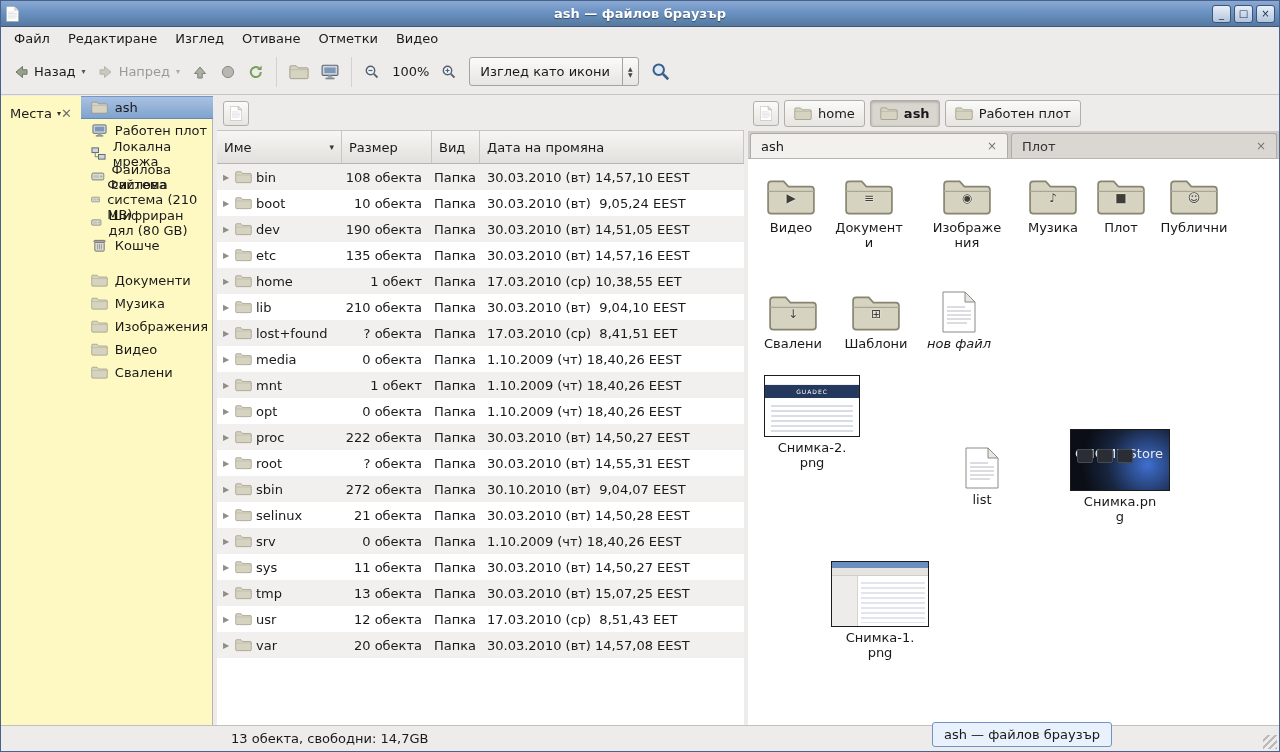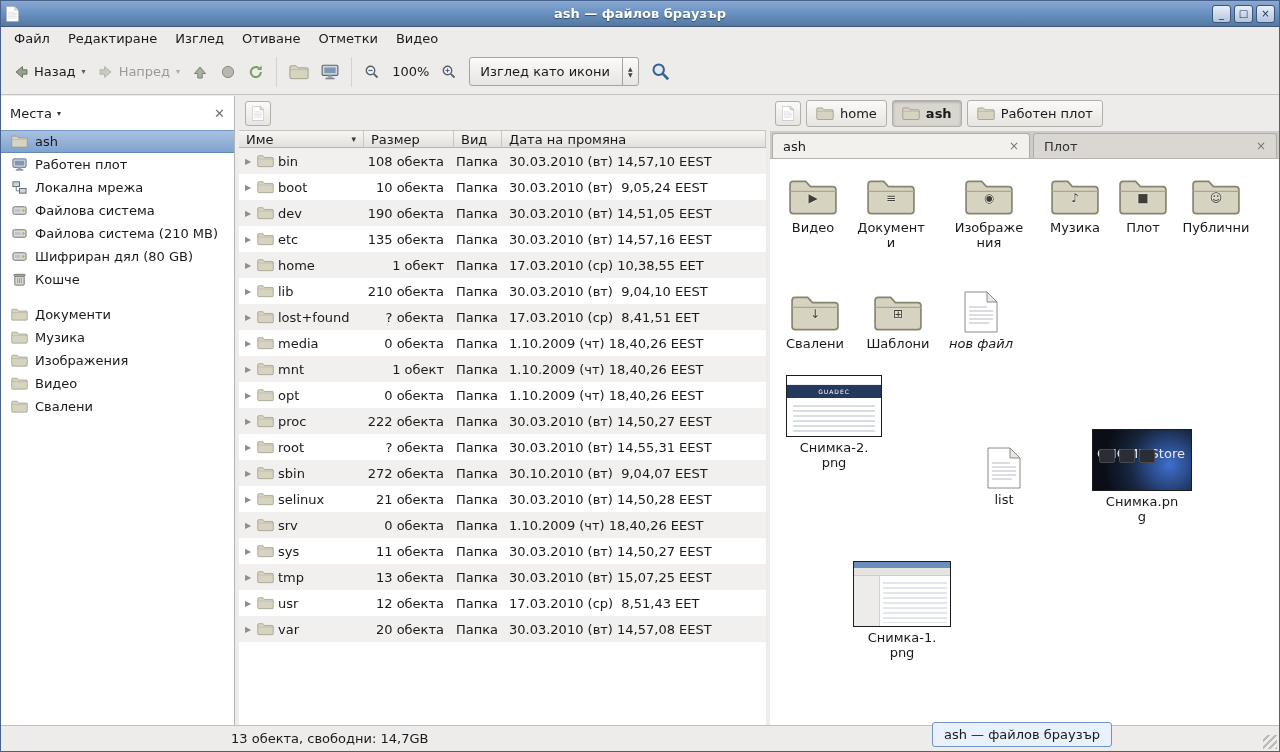--- a/index.html
+++ b/index.html
@@ -27,37 +27,37 @@
 .tsep{width:1px;height:30px;background:#d4d2ce;margin:0 6px}
 .zoom-label{padding:0 6px;font-weight:normal}
 .combo{display:flex;align-items:stretch;border:1px solid #a5a3 9e;border:1px solid #a5a39e;border-radius:3px;background:linear-gradient(#fbfaf9,#e7e5e1);height:29px;margin:0 6px}
 .combo-label{display:flex;align-items:center;padding:0 12px 0 10px}
 .combo-spin{display:flex;flex-direction:column;align-items:center;justify-content:center;border-left:1px solid #a5a39e;padding:0 5px;font-size:6px;line-height:6px;color:#444}
 
 
 .main{position:absolute;top:95px;bottom:26px;left:0;right:0;display:flex}
 
 
-.sidebar{width:234px;background:#ffffff;border-right:1px solid #b6b4b0;display:flex;flex-direction:column}
+.sidebar{width:212px;background:#fef9c3;border-right:1px solid #b6b4b0;display:flex;flex-direction:row}
 .side-head{height:34px;display:flex;align-items:center;padding:0 9px}
 .side-chev{font-size:8px;margin-left:5px;color:#333}
 .side-close{margin-left:auto;color:#70706b;font-size:13px;cursor:default}
 .side-list{flex:1}
 .side-item{display:flex;align-items:center;gap:7px;height:23px;padding:0 8px 0 10px;cursor:default}
 .side-item.selected{background:linear-gradient(#a9c1e1,#7fa3cf);border-top:1px solid #7296c5;border-bottom:1px solid #6288b9}
 .side-item.sep-after{margin-bottom:12px}
 
 
 .split{width:4px;background:#edeceb}
 
 
 .middle{width:527px;display:flex;flex-direction:column;background:#fff}
 .mid-band{height:34px;background:#edeceb;display:flex;align-items:center;padding:0 6px}
 .small-btn{width:26px;height:25px;display:flex;align-items:center;justify-content:center;border:1px solid #b1afaa;border-radius:3px;background:linear-gradient(#fafaf8,#e7e5e1);cursor:default}
-.tree-head{display:grid;grid-template-columns:125px 90px 48px 1fr;height:18px;background:linear-gradient(#f7f6f4,#e2e0dc);border-top:1px solid #c6c4c0;border-bottom:1px solid #b7b5b1}
+.tree-head{display:grid;grid-template-columns:125px 90px 48px 1fr;height:34px;background:linear-gradient(#f7f6f4,#e2e0dc);border-top:1px solid #c6c4c0;border-bottom:1px solid #b7b5b1}
 .th{display:flex;align-items:center;padding:0 7px;border-right:1px solid #c9c7c3;cursor:default}
 .th-name{justify-content:space-between}
 .sort-arrow{font-size:9px;color:#333}
 .tree-body{flex:1;background:#fff;overflow:hidden}
 .tr{display:grid;grid-template-columns:125px 90px 48px 1fr;height:26px;align-items:center;cursor:default}
 .tr:nth-child(odd){background:#f1f0ee}
 .td-name{display:flex;align-items:center;gap:4px;padding-left:4px;overflow:hidden}
 .expander{color:#8f8e89;font-size:8px;width:10px;text-align:center}
 .td-size{text-align:right;padding-right:10px}
 .td-type{padding-left:2px}

